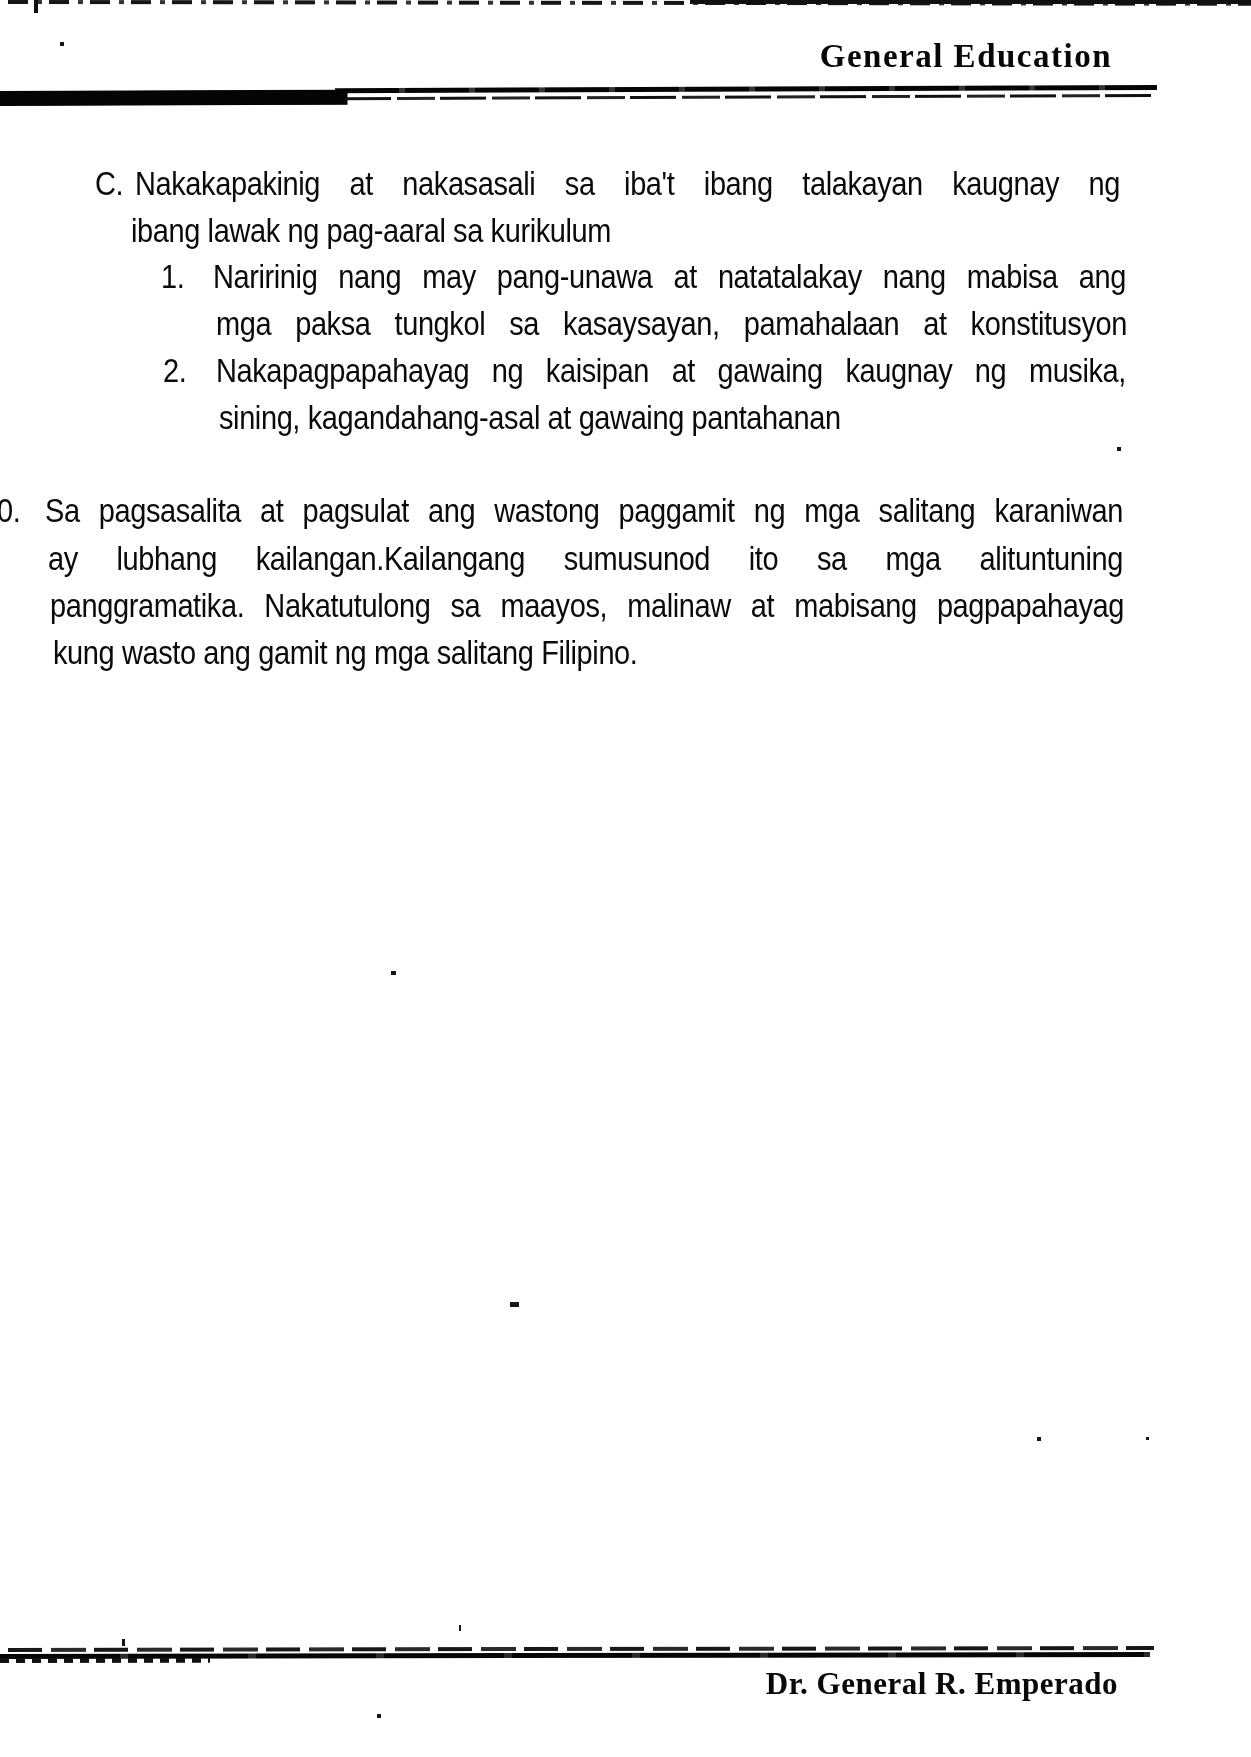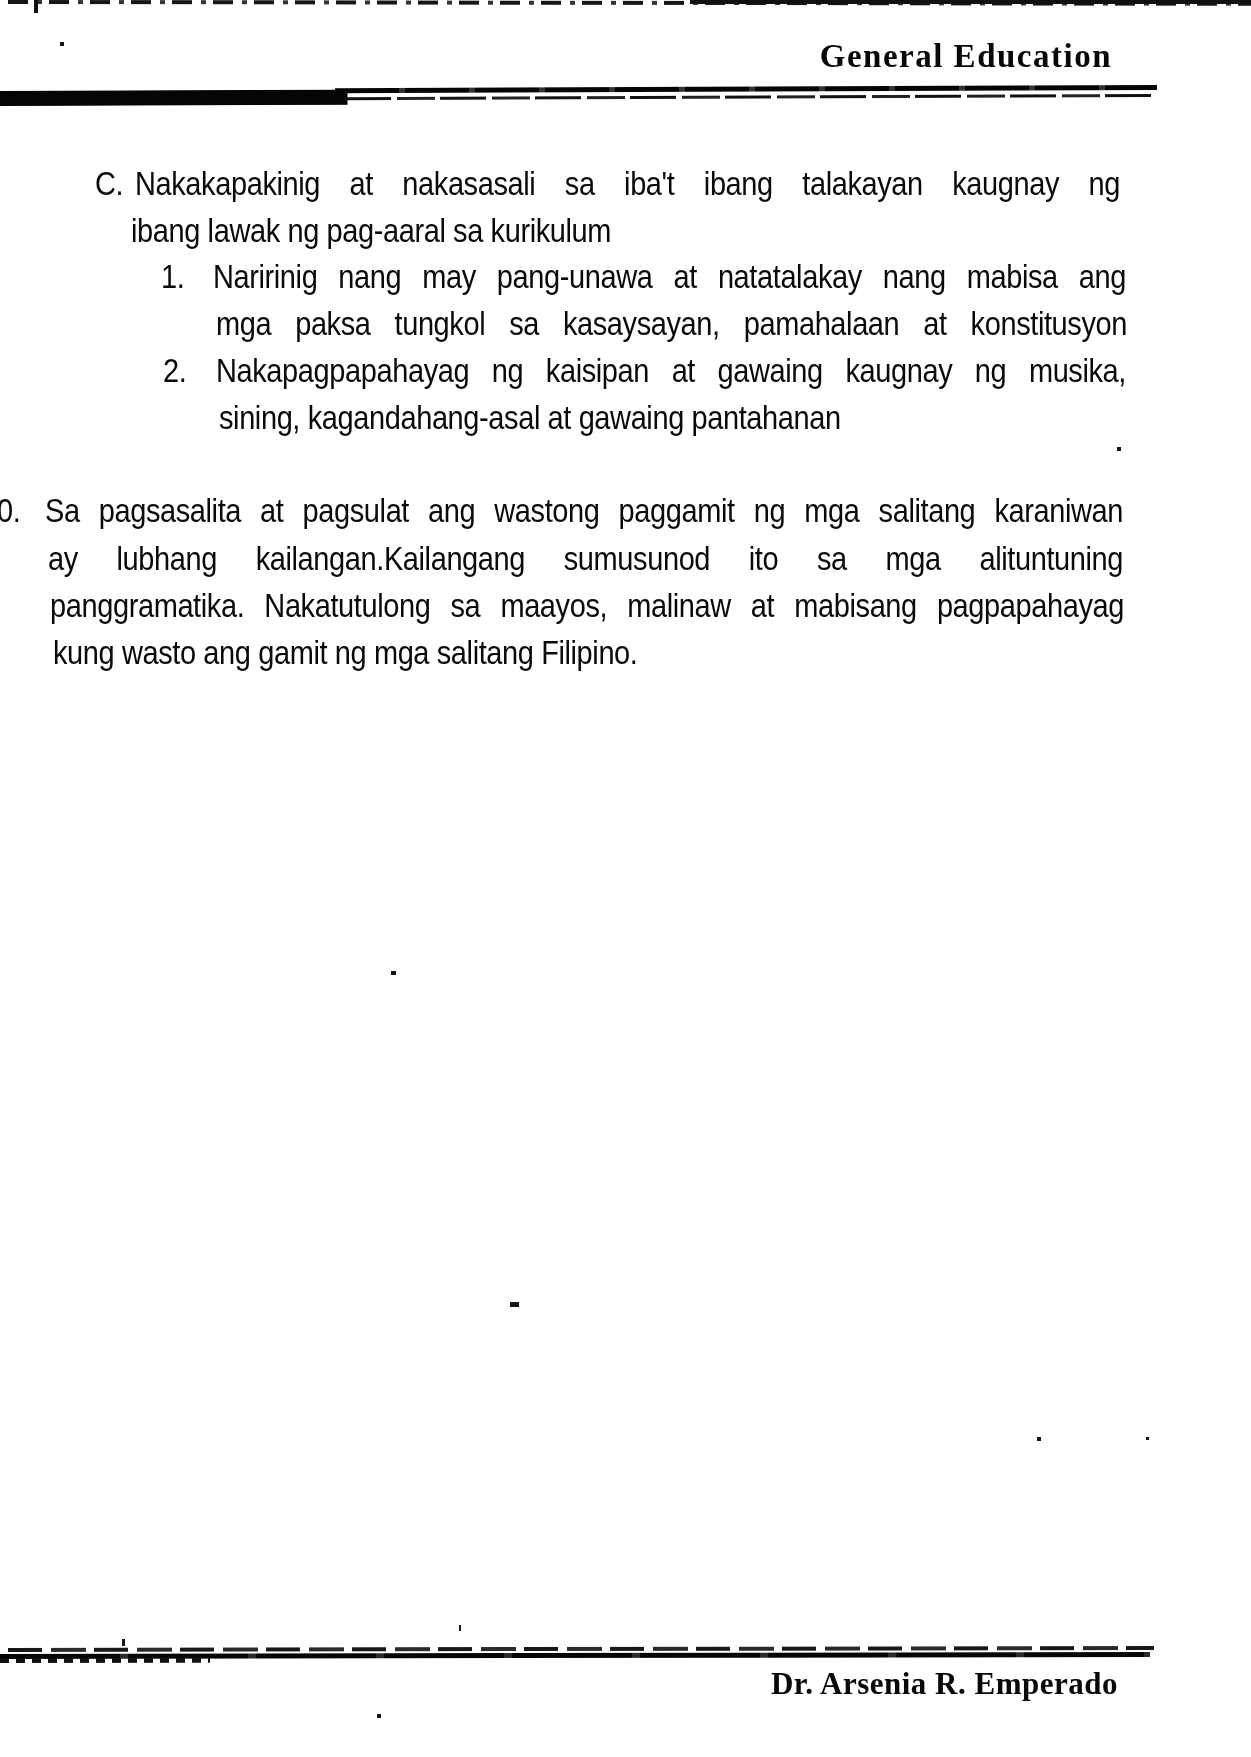--- a/index.html
+++ b/index.html
@@ -110,15 +110,15 @@
   <div class="speck" style="left:1146px;top:1437px;width:3px;height:3px;"></div>
   <div class="speck" style="left:122px;top:1639px;width:3px;height:7px;"></div>
   <div class="speck" style="left:459px;top:1625px;width:2px;height:6px;"></div>
   <div class="speck" style="left:377px;top:1714px;width:4px;height:4px;"></div>
 
   <div class="rule ftr-rule">
     <div class="ftr-thin1"></div>
     <div class="ftr-thin2"></div>
     <div class="ftr-speckle"></div>
   </div>
-  <div class="ftr-author">Dr. Arsenia R. Emperado</div>
+  <div class="ftr-author">Dr. General R. Emperado</div>
 
 </div>
 
 </body></html>

